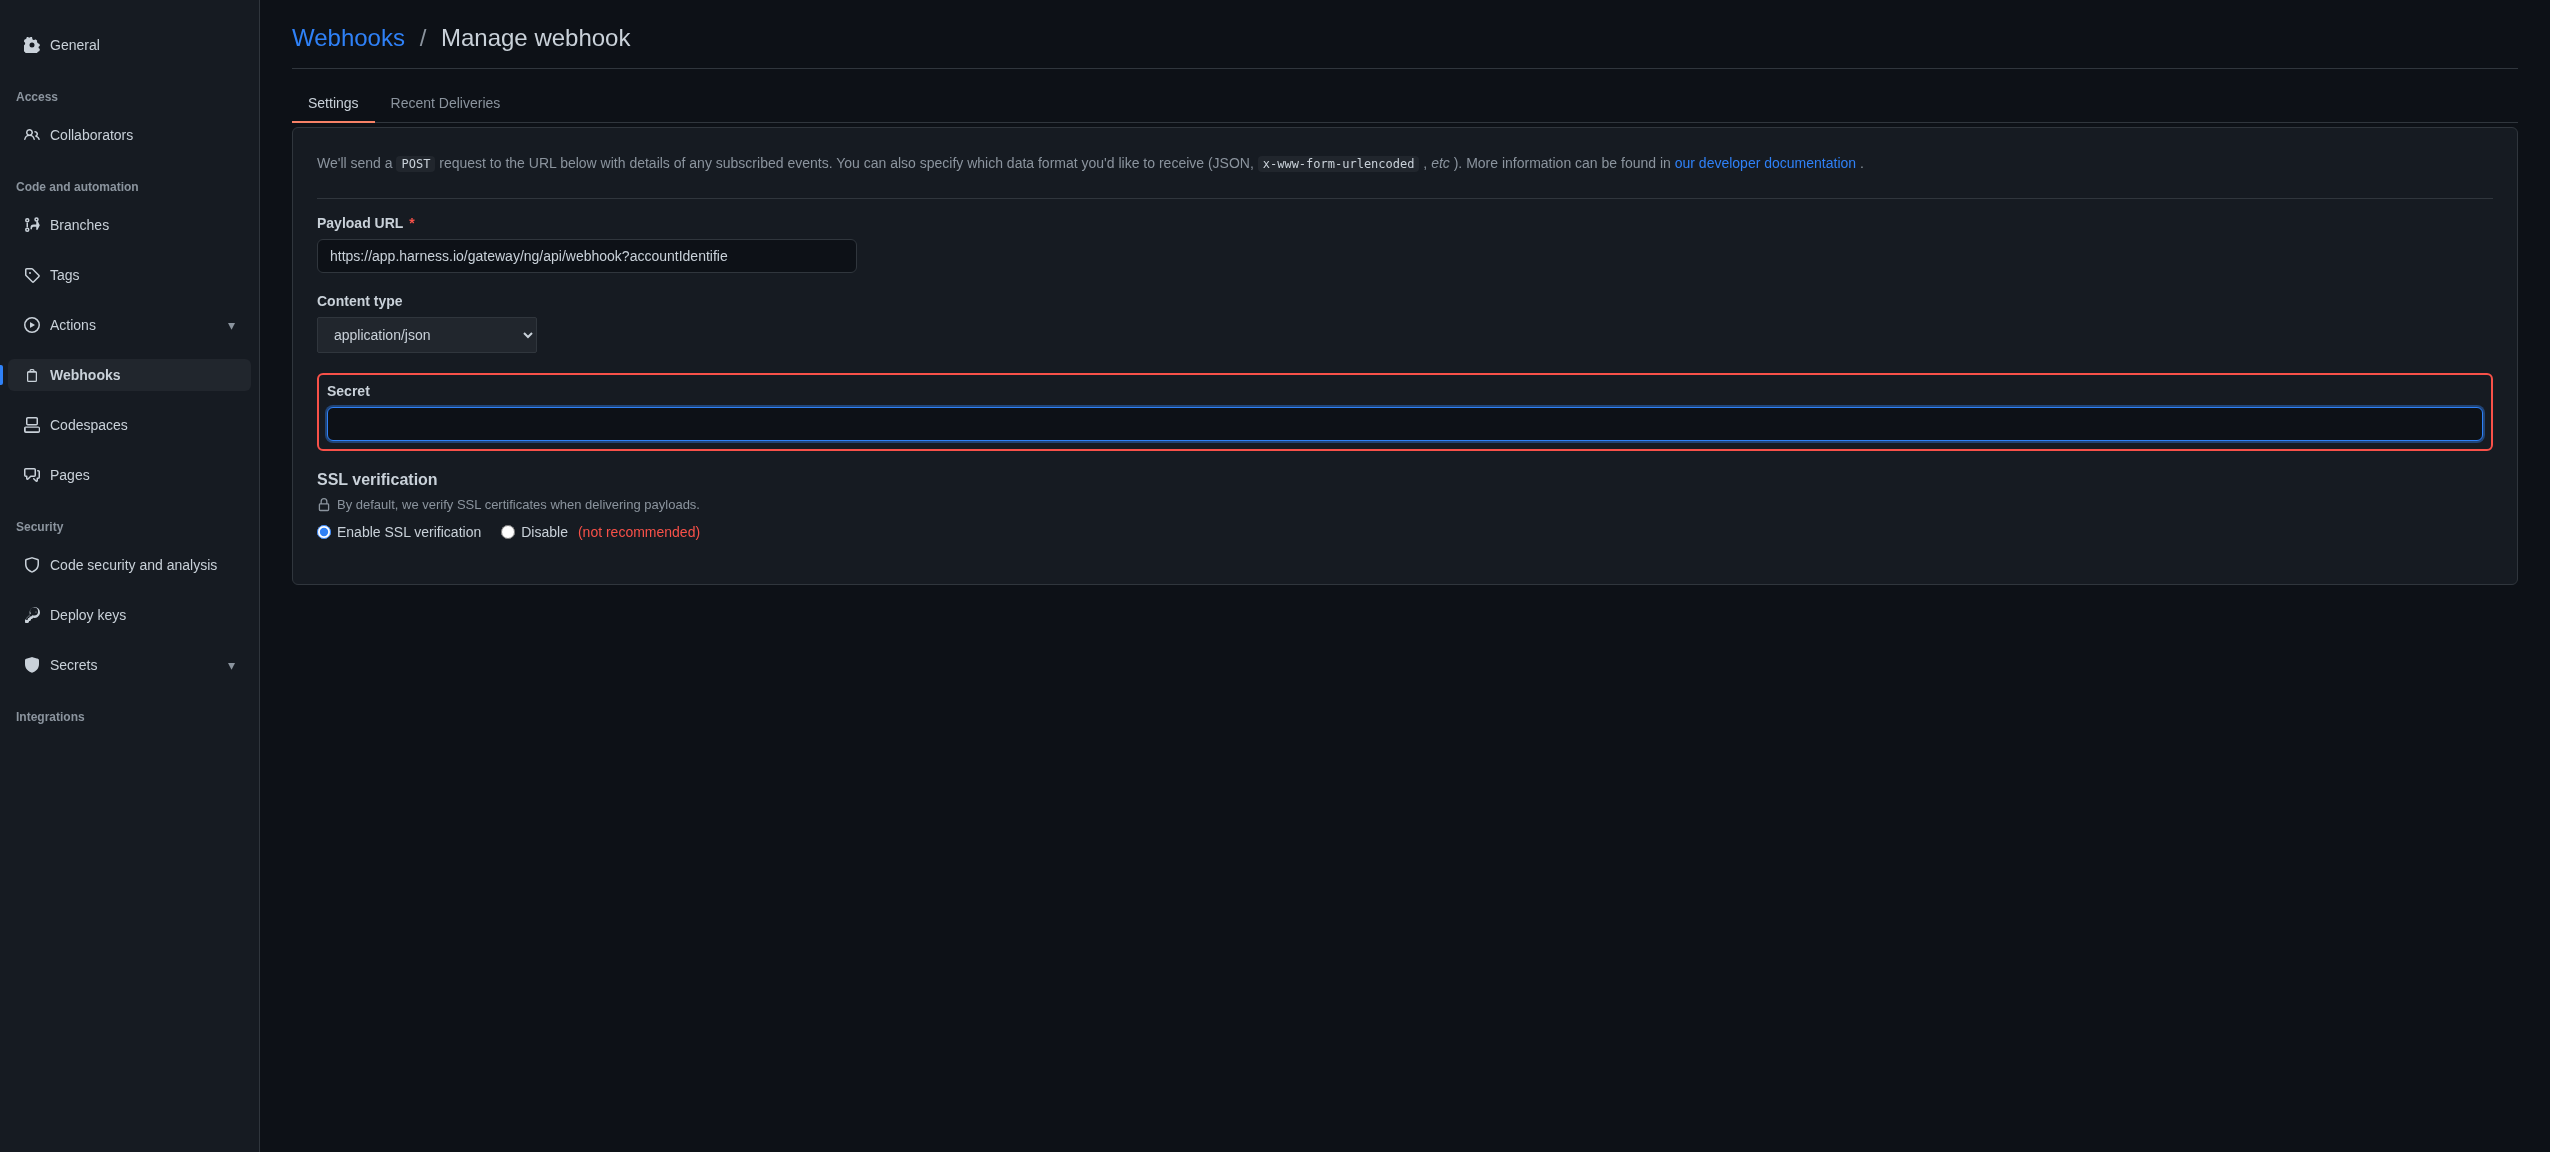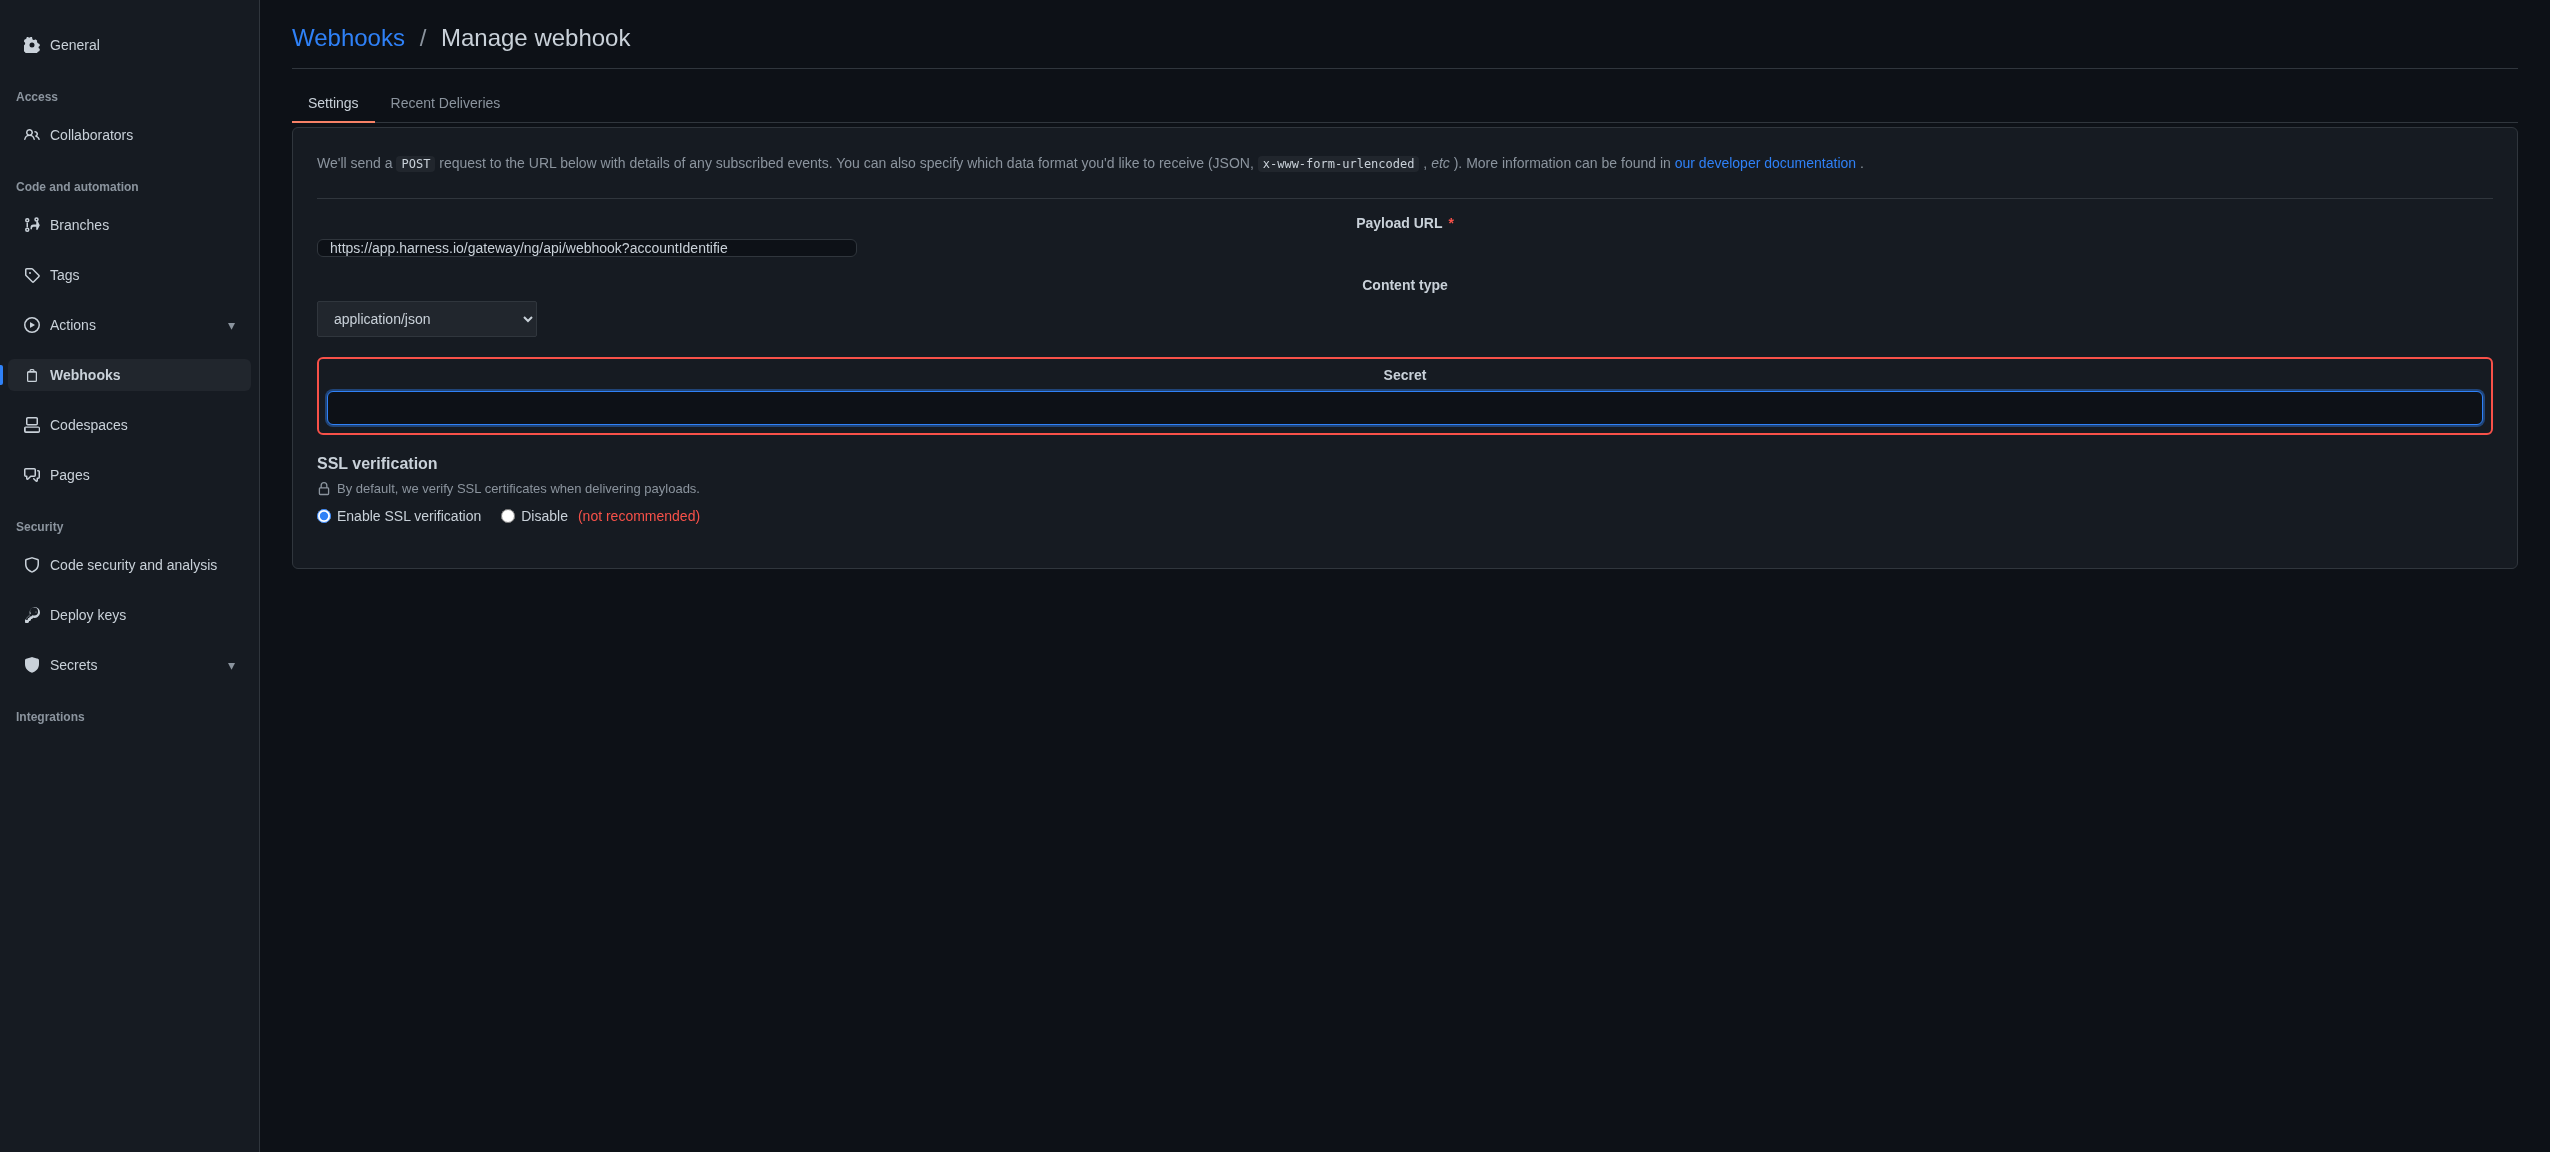--- a/index.html
+++ b/index.html
@@ -148,34 +148,33 @@
     .form-group {
       margin-bottom: 20px;
     }
 
     .form-label {
       display: block;
       font-weight: 600;
       font-size: 14px;
       color: #c9d1d9;
       margin-bottom: 8px;
-      text-align: center;
     }
     .form-label .required {
       color: #f85149;
       margin-left: 2px;
     }
 
     .form-input {
       width: 100%;
       max-width: 540px;
       background: #0d1117;
       border: 1px solid #30363d;
       border-radius: 6px;
-      padding: 0 12px;
+      padding: 8px 12px;
       color: #c9d1d9;
       font-size: 14px;
       outline: none;
     }
 
     .form-select {
       width: 220px;
       background: #21262d;
       border: 1px solid #30363d;
       border-radius: 2px;

